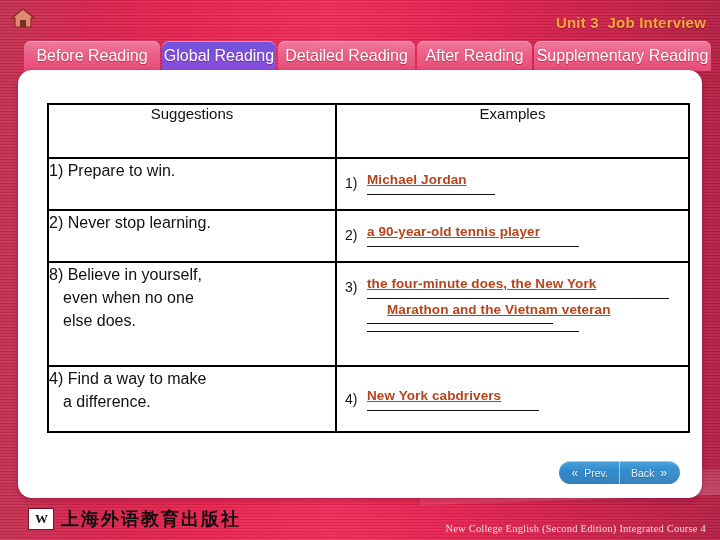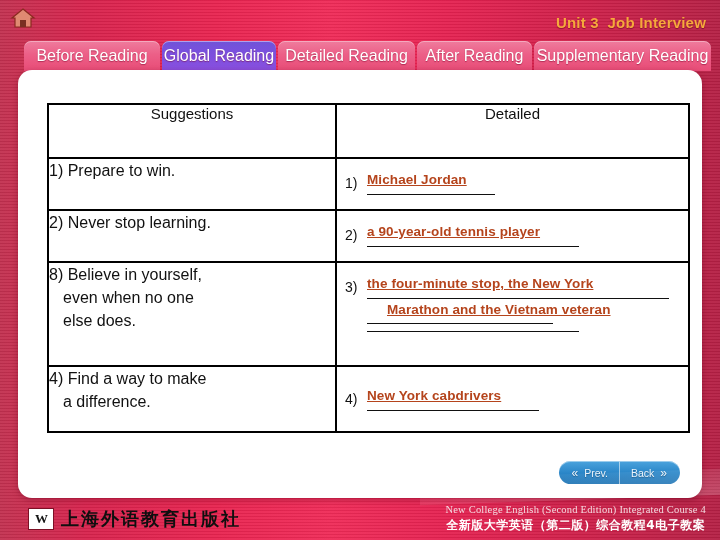--- a/index.html
+++ b/index.html
@@ -272,21 +272,21 @@
     <div class="tab pink" style="left:417px; width:115px;">After Reading</div>
     <div class="tab pink" style="left:534px; width:177px;">Supplementary Reading</div>
   </div>
 
   <div id="panel">
 
     <table id="ws-table">
       <thead>
         <tr>
           <th class="hdr col-sug">Suggestions</th>
-          <th class="hdr col-ex">Detailed</th>
+          <th class="hdr col-ex">Examples</th>
         </tr>
       </thead>
       <tbody>
 
         <tr style="height:52px;">
           <td class="sug-cell">
             <span>1) Prepare to win.</span>
           </td>
           <td class="ex-cell">
             <div class="ex-inner">
@@ -317,21 +317,21 @@
         <tr style="height:104px;">
           <td class="sug-cell">
             <span>8) Believe in yourself,</span>
             <span class="ln2">even when no one</span>
             <span class="ln2">else does.</span>
           </td>
           <td class="ex-cell">
             <div class="ex-inner">
               <span class="ex-num">3)</span>
               <span class="ex-body">
-                <span class="ans">the four-minute stop, the New York</span>
+                <span class="ans">the four-minute does, the New York</span>
                 <span class="rule w-long"></span>
                 <span class="ans" style="margin-top:4px;padding-left:20px;">Marathon and the Vietnam veteran</span>
                 <span class="rule w-med"></span>
                 <span class="gap-sm"></span>
                 <span class="rule w-blank"></span>
               </span>
             </div>
           </td>
         </tr>
 
@@ -369,16 +369,15 @@
 
   <div id="footer-swoosh"></div>
 
   <div id="footer-left">
     <div id="pub-logo">W</div>
     <div id="pub-name">上海外语教育出版社</div>
   </div>
 
   <div id="footer-right">
     <div id="fr-en">New College English (Second Edition) Integrated Course 4</div>
-    <div id="fr-cn">全新版大学英语（第二版）综合教程4电子教案</div>
   </div>
 
 </div>
 
 </body></html>

